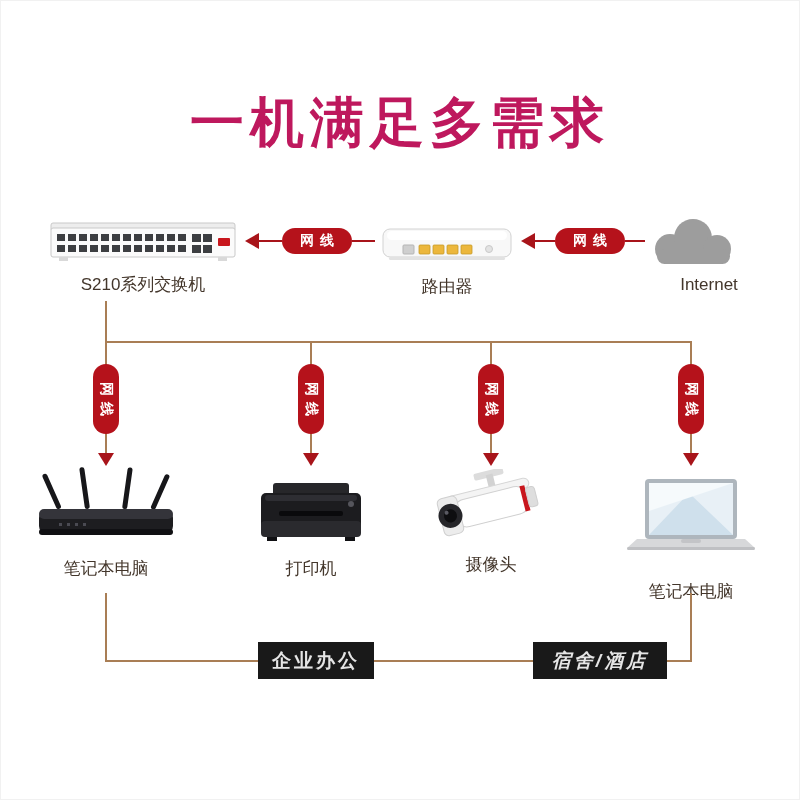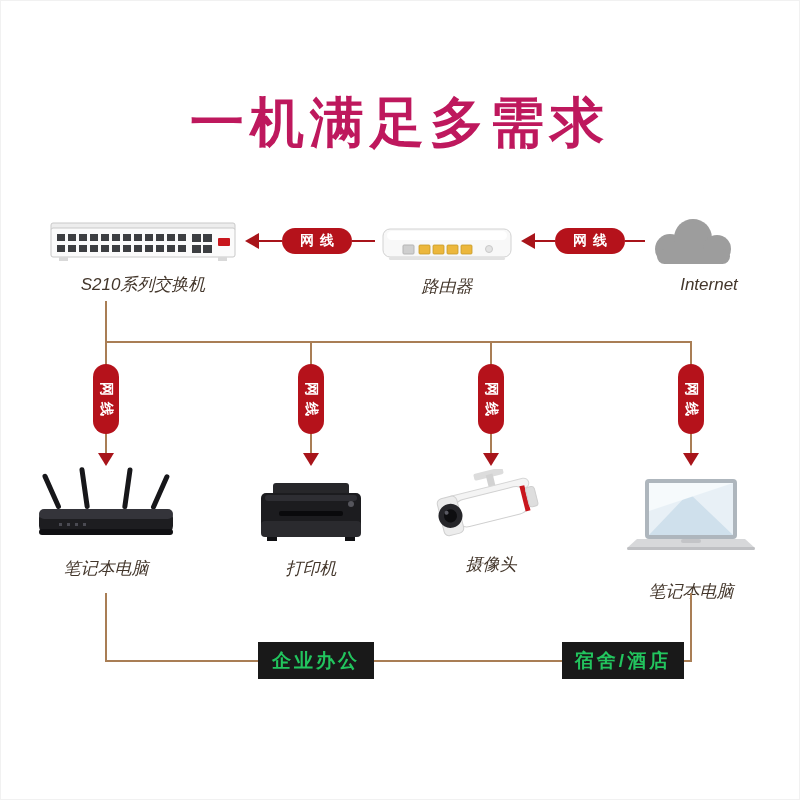--- a/index.html
+++ b/index.html
@@ -6,42 +6,42 @@
   .canvas{
     position:relative;width:798px;height:798px;margin:0 auto;
     background:#ffffff;border:1px solid #f1f1f1;overflow:hidden;
     font-family:"Liberation Sans","DejaVu Sans",sans-serif;
   }
   .title{
     position:absolute;left:0;right:0;top:86px;text-align:center;
     font-size:54px;font-weight:900;color:#be185d;letter-spacing:6px;
   }
   .lbl{
-    position:absolute;text-align:center;font-size:17px;color:#43362b;font-style:italic;
+    position:absolute;text-align:center;font-size:17px;color:#43362b;
   }
   .bline{position:absolute;background:#a97e55;}
   .cable{position:absolute;display:flex;align-items:center;}
   .cable .seg{flex:1;height:2px;background:#a8141a;}
   .arrow-left{
     width:0;height:0;border-top:8px solid transparent;
     border-bottom:8px solid transparent;border-right:14px solid #a8141a;
   }
   .pill{
     width:70px;height:26px;border-radius:13px;background:#b5121b;color:#ffffff;
     font-size:14px;font-weight:700;letter-spacing:6px;text-indent:6px;
     display:flex;align-items:center;justify-content:center;flex:0 0 auto;
   }
   .vpill{position:absolute;transform:rotate(90deg);}
   .down-arrow{
     position:absolute;width:0;height:0;
     border-left:8px solid transparent;border-right:8px solid transparent;
     border-top:13px solid #a8141a;
   }
   .gbox{
-    position:absolute;background:#191919;color:#22c55e;
+    position:absolute;background:#191919;color:#e5e5e5;
     display:flex;align-items:center;justify-content:center;
     font-size:19px;font-weight:700;letter-spacing:3px;
   }
   .dev{position:absolute;}
   .dev svg{display:block;width:100%;height:100%;}
 </style>
 </head>
 <body>
 
 <div class="canvas">
@@ -222,15 +222,15 @@
       <rect x="54" y="62" width="20" height="4" rx="2" fill="#c3c4c7"></rect>
     </svg>
   </div>
   <div class="lbl" style="left:630px;top:579px;width:120px;">笔记本电脑</div>
 
   <div class="bline" style="left:104px;top:592px;width:2px;height:69px;"></div>
   <div class="bline" style="left:689px;top:592px;width:2px;height:69px;"></div>
   <div class="bline" style="left:104px;top:659px;width:587px;height:2px;"></div>
 
   <div class="gbox" style="left:257px;top:641px;width:116px;height:37px;">企业办公</div>
-  <div class="gbox" style="left:561px;top:641px;width:122px;height:37px;">宿舍/酒店</div>
+  <div class="gbox" style="left:532px;top:641px;width:134px;height:37px;font-style:italic;">宿舍/酒店</div>
 
 </div>
 
 </body></html>

